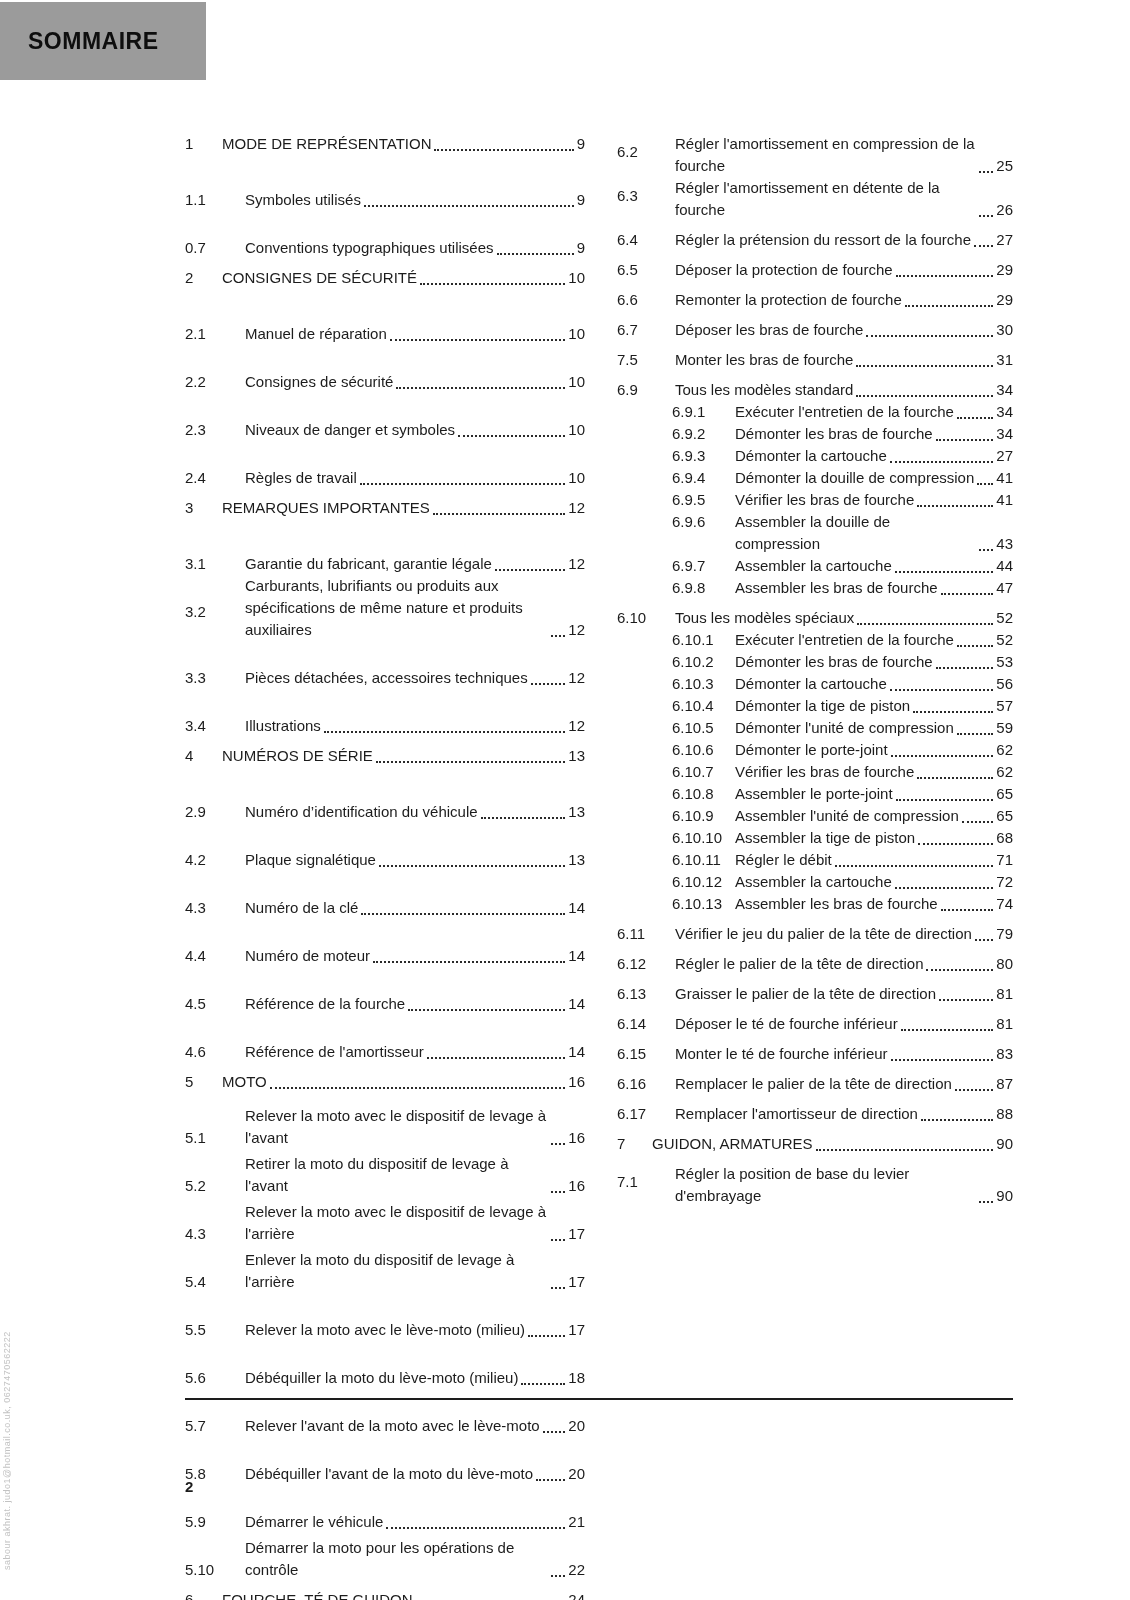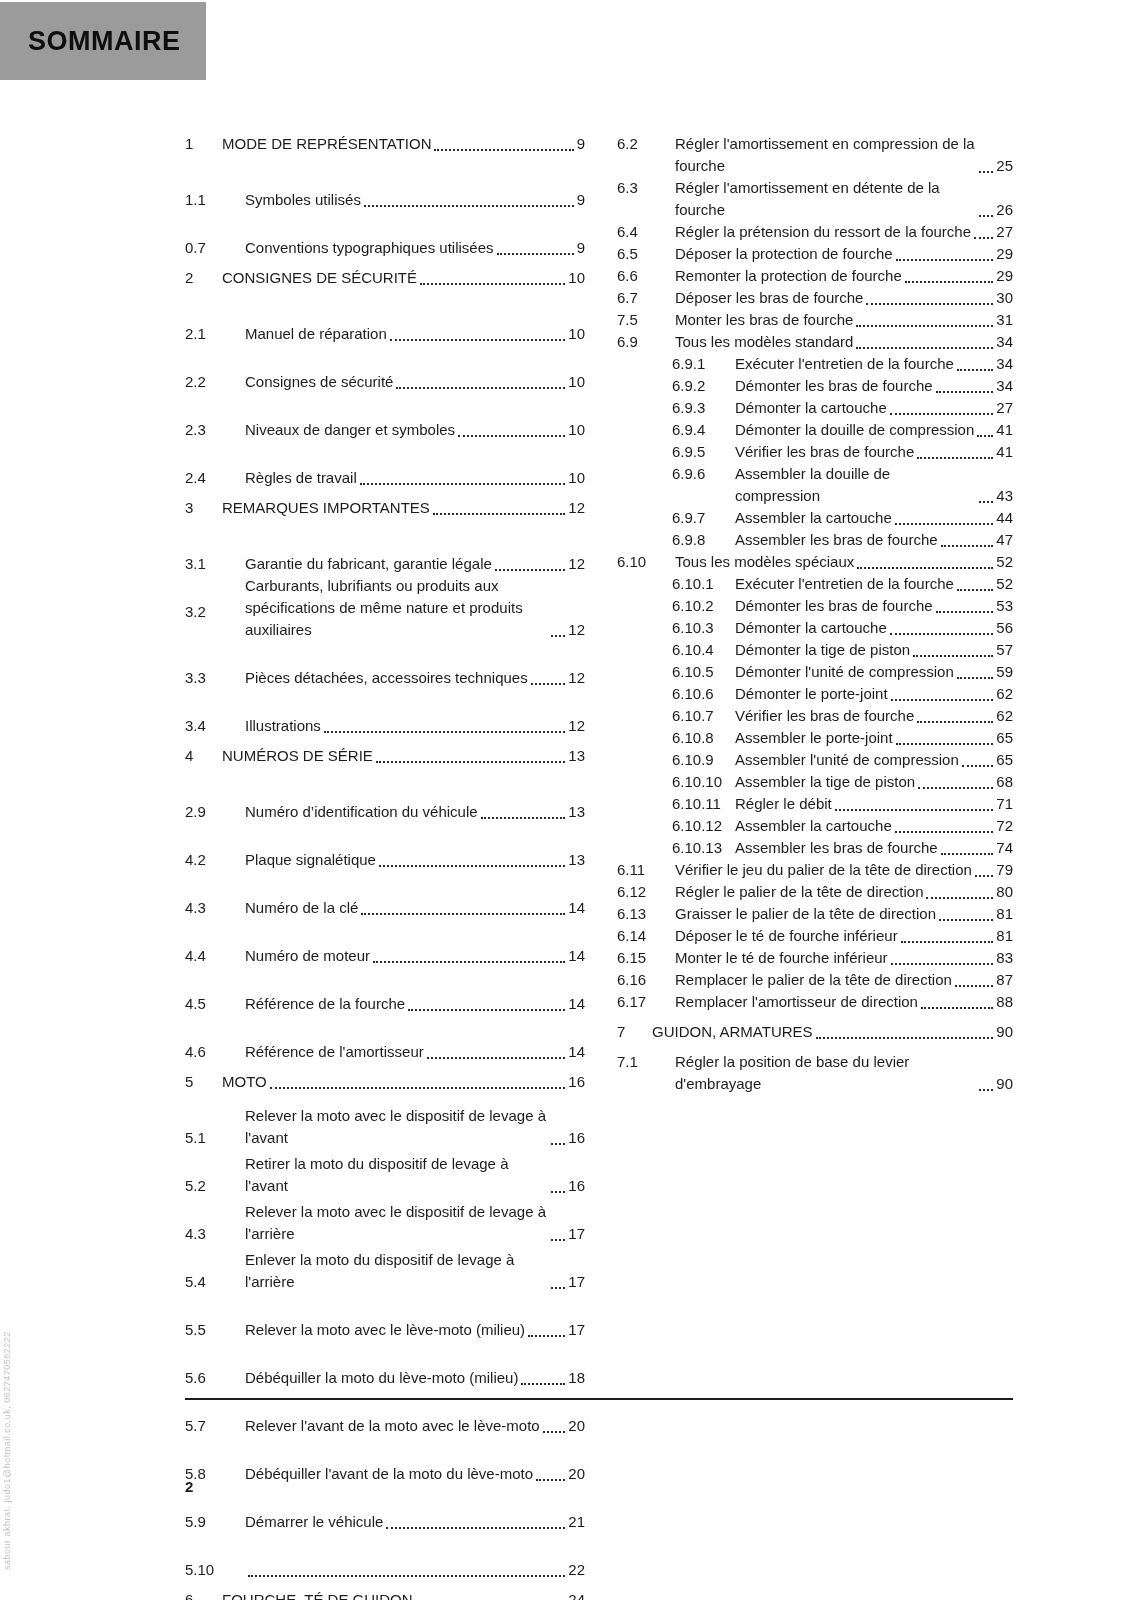--- a/index.html
+++ b/index.html
@@ -17,21 +17,21 @@
   .header-box {
     position:absolute;
     left:0; top:2px;
     width:206px; height:78px;
     background:#9b9b9b;
     display:flex;
     align-items:center;
   }
   .header-box .hd-title {
     padding-left:28px;
-    font-size:27px;
+    font-size:23px;
     font-weight:bold;
     letter-spacing:0.5px;
     color:#0e0e0e;
   }
 
   
   .toc {
     position:absolute;
     left:185px; top:125px;
     width:828px;
@@ -53,21 +53,21 @@
     min-width:14px;
     border-bottom:2px dotted #2a2a2a;
     margin:0 3px 4px 3px;
   }
   .row .pg { flex:none; }
 
   .lv1 { margin:8px 0; }
   .col-left .lv1 .num { width:37px; }
   .col-left .lv2 .num { width:60px;margin-top:26px; }
   .col-right .lv1 .num { width:35px; }
-  .col-right .lv2 .num { width:58px; }
+  .col-right .lv2 .num { width:58px;margin-top:8px; }
   .col-right .lv3 { padding-left:55px; }
   .col-right .lv3 .num { width:63px; }
 
   
   .footer-rule {
     position:absolute;
     left:185px; top:1398px;
     width:828px;
     border-top:2px solid #1d1d1d;
   }
@@ -338,20 +338,21 @@
           <span class="num">5.9</span>
           <span class="body">
             <span class="title">Démarrer le véhicule</span>
             <span class="dots"></span>
             <span class="pg">21</span>
           </span>
         </div>
         <div class="row lv2">
           <span class="num">5.10</span>
           <span class="body">
+            <span class="title">Démarrer la moto pour les opérations de contrôle</span>
             <span class="dots"></span>
             <span class="pg">22</span>
           </span>
         </div>
         <div class="row lv1">
           <span class="num">6</span>
           <span class="body">
             <span class="title">FOURCHE, TÉ DE GUIDON</span>
             <span class="dots"></span>
             <span class="pg">24</span>

